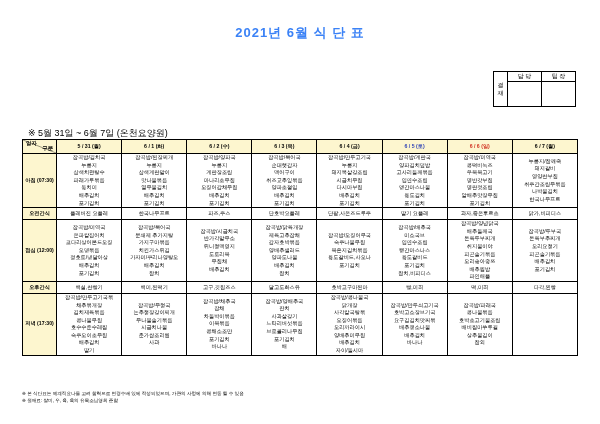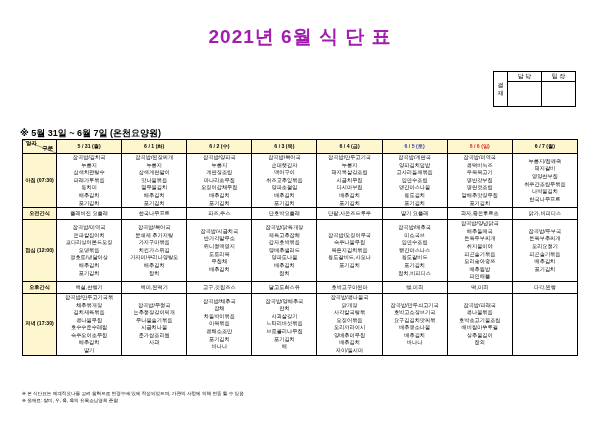--- a/index.html
+++ b/index.html
@@ -7,25 +7,25 @@
     width:600px;height:424px;
     background:#ffffff;
     font-family:"Liberation Sans","DejaVu Sans",sans-serif;
     color:#000;
     overflow:hidden;
   }
   .page{position:relative;width:600px;height:424px;box-sizing:border-box;padding:0;}
 
   .title{
     text-align:center;
-    font-size:19px;
+    font-size:13px;
     font-weight:bold;
     letter-spacing:1px;
     margin:24px 0 0 0;
-    color:#a21caf;
+    color:#3b82f6;
   }
 
   
   .approval{
     position:absolute;
     right:24px; top:47px;
     border:1px solid #000;
     border-collapse:collapse;
     font-size:6px;
   }
@@ -34,23 +34,23 @@
     text-align:center;
     vertical-align:middle;
     padding:0;
   }
   .approval .cell{width:33px;height:9px;}
   .approval .side{width:13px;height:22px;line-height:8px;}
 
   .period{
     margin:4px;
     position:absolute;
-    left:16px; top:99px;
+    left:24px; top:99px;
     font-size:9px;
-    font-weight:bold;
+    font-weight:normal;
   }
 
   table.menu{
     position:absolute;
     left:22px; top:115px;
     width:556px;
     border-collapse:collapse;
     table-layout:fixed;
   }
   table.menu td, table.menu th{

